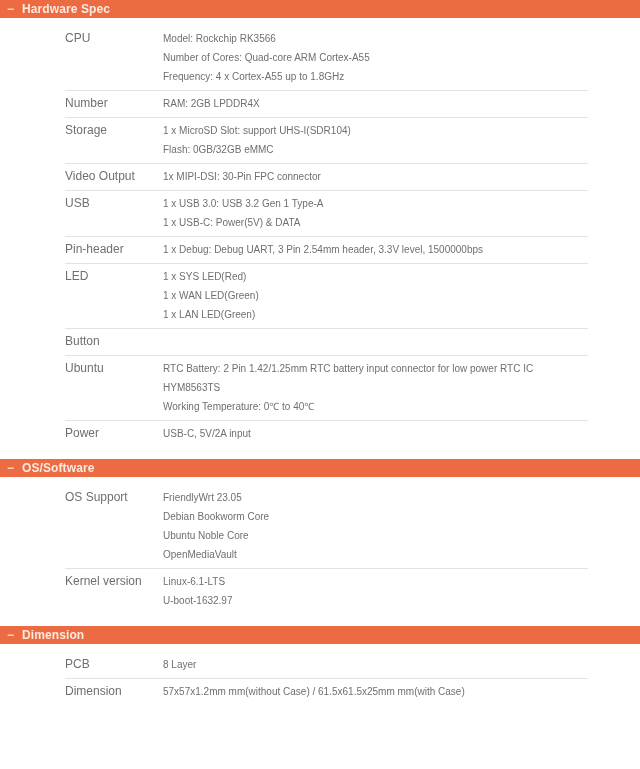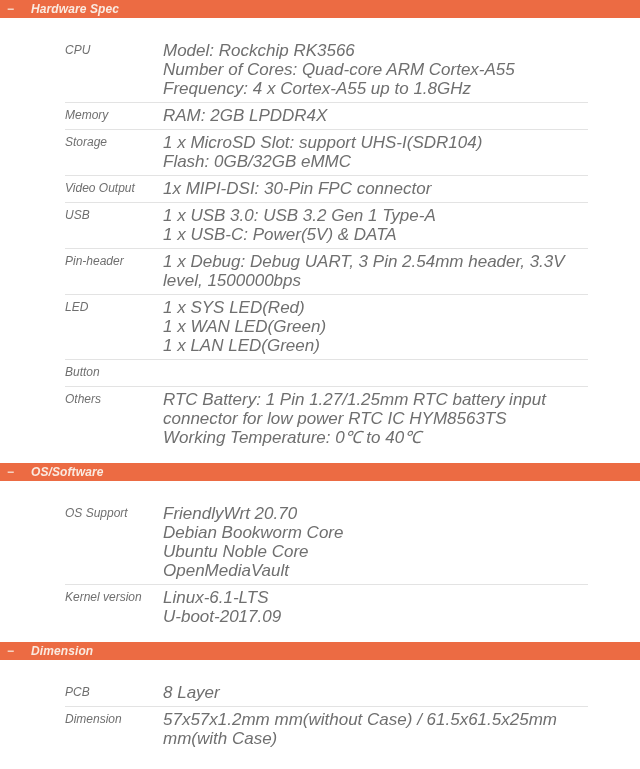--- a/index.html
+++ b/index.html
@@ -22,45 +22,43 @@
     cursor: pointer;
   }
   .collapse-icon {
     margin-left: 7px;
     width: 13px;
     font-weight: bold;
     color: #F6DDCF;
     line-height: 18px;
   }
   .section-title {
-    margin-left: 11px;
+    margin-left: 2px;
     letter-spacing: 0.1px;
-    font-style: italic;
   }
   .section-body {
-    padding: 20px 52px 12px 65px;
-    font-style: italic;
+    padding: 8px 52px 12px 65px;
   }
   .spec-row {
     display: flex;
     align-items: flex-start;
     padding: 3px 0 4px 0;
     border-bottom: 1px solid #e3e3e3;
   }
   .spec-row:last-child { border-bottom: none; }
   .spec-label {
     flex: none;
     width: 98px;
     font-size: 12px;
     line-height: 19px;
     color: #6f6f6f;
   }
   .spec-values { flex: 1; min-width: 0; }
   .spec-line {
-    font-size: 17px;
+    font-size: 10px;
     line-height: 19px;
     color: #6f6f6f;
     white-space: pre-wrap;
   }
   .spec-line.indent { padding-left: 53px; }
 </style>
 </head>
 <body>
 
 <div id="spec-root">
@@ -71,21 +69,21 @@
     <div class="section-body">
       <div class="spec-row">
         <div class="spec-label">CPU</div>
         <div class="spec-values">
           <div class="spec-line">Model: Rockchip RK3566</div>
           <div class="spec-line">Number of Cores: Quad-core ARM Cortex-A55</div>
           <div class="spec-line">Frequency: 4 x Cortex-A55 up to 1.8GHz</div>
         </div>
       </div>
       <div class="spec-row">
-        <div class="spec-label">Memory</div>
+        <div class="spec-label">Number</div>
         <div class="spec-values">
           <div class="spec-line">RAM: 2GB LPDDR4X</div>
         </div>
       </div>
       <div class="spec-row">
         <div class="spec-label">Storage</div>
         <div class="spec-values">
           <div class="spec-line">1 x MicroSD Slot: support UHS-I(SDR104)</div>
           <div class="spec-line">Flash: 0GB/32GB eMMC</div>
         </div>
@@ -114,46 +112,52 @@
         <div class="spec-values">
           <div class="spec-line">1 x SYS LED(Red)</div>
           <div class="spec-line">1 x WAN LED(Green)</div>
           <div class="spec-line">1 x LAN LED(Green)</div>
         </div>
       </div>
       <div class="spec-row">
         <div class="spec-label">Button</div>
       </div>
       <div class="spec-row">
-        <div class="spec-label">Others</div>
+        <div class="spec-label">Ubuntu</div>
         <div class="spec-values">
-          <div class="spec-line">RTC Battery: 1 Pin 1.27/1.25mm RTC battery input connector for low power RTC IC HYM8563TS</div>
+          <div class="spec-line">RTC Battery: 2 Pin 1.42/1.25mm RTC battery input connector for low power RTC IC HYM8563TS</div>
           <div class="spec-line">Working Temperature: 0℃ to 40℃</div>
+        </div>
+      </div>
+      <div class="spec-row">
+        <div class="spec-label">Power</div>
+        <div class="spec-values">
+          <div class="spec-line">USB-C, 5V/2A input</div>
         </div>
       </div>
     </div>
     <div class="section-header" style="background: rgb(236, 107, 67); color: rgb(250, 234, 224);">
       <span class="collapse-icon">−</span>
       <span class="section-title">OS/Software</span>
     </div>
     <div class="section-body">
       <div class="spec-row">
         <div class="spec-label">OS Support</div>
         <div class="spec-values">
-          <div class="spec-line">FriendlyWrt 20.70</div>
+          <div class="spec-line">FriendlyWrt 23.05</div>
           <div class="spec-line">Debian Bookworm Core</div>
           <div class="spec-line">Ubuntu Noble Core</div>
           <div class="spec-line">OpenMediaVault</div>
         </div>
       </div>
       <div class="spec-row">
         <div class="spec-label">Kernel version</div>
         <div class="spec-values">
           <div class="spec-line">Linux-6.1-LTS</div>
-          <div class="spec-line">U-boot-2017.09</div>
+          <div class="spec-line">U-boot-1632.97</div>
         </div>
       </div>
     </div>
     <div class="section-header" style="background: rgb(236, 107, 67); color: rgb(250, 234, 224);">
       <span class="collapse-icon">−</span>
       <span class="section-title">Dimension</span>
     </div>
     <div class="section-body">
       <div class="spec-row">
         <div class="spec-label">PCB</div>

